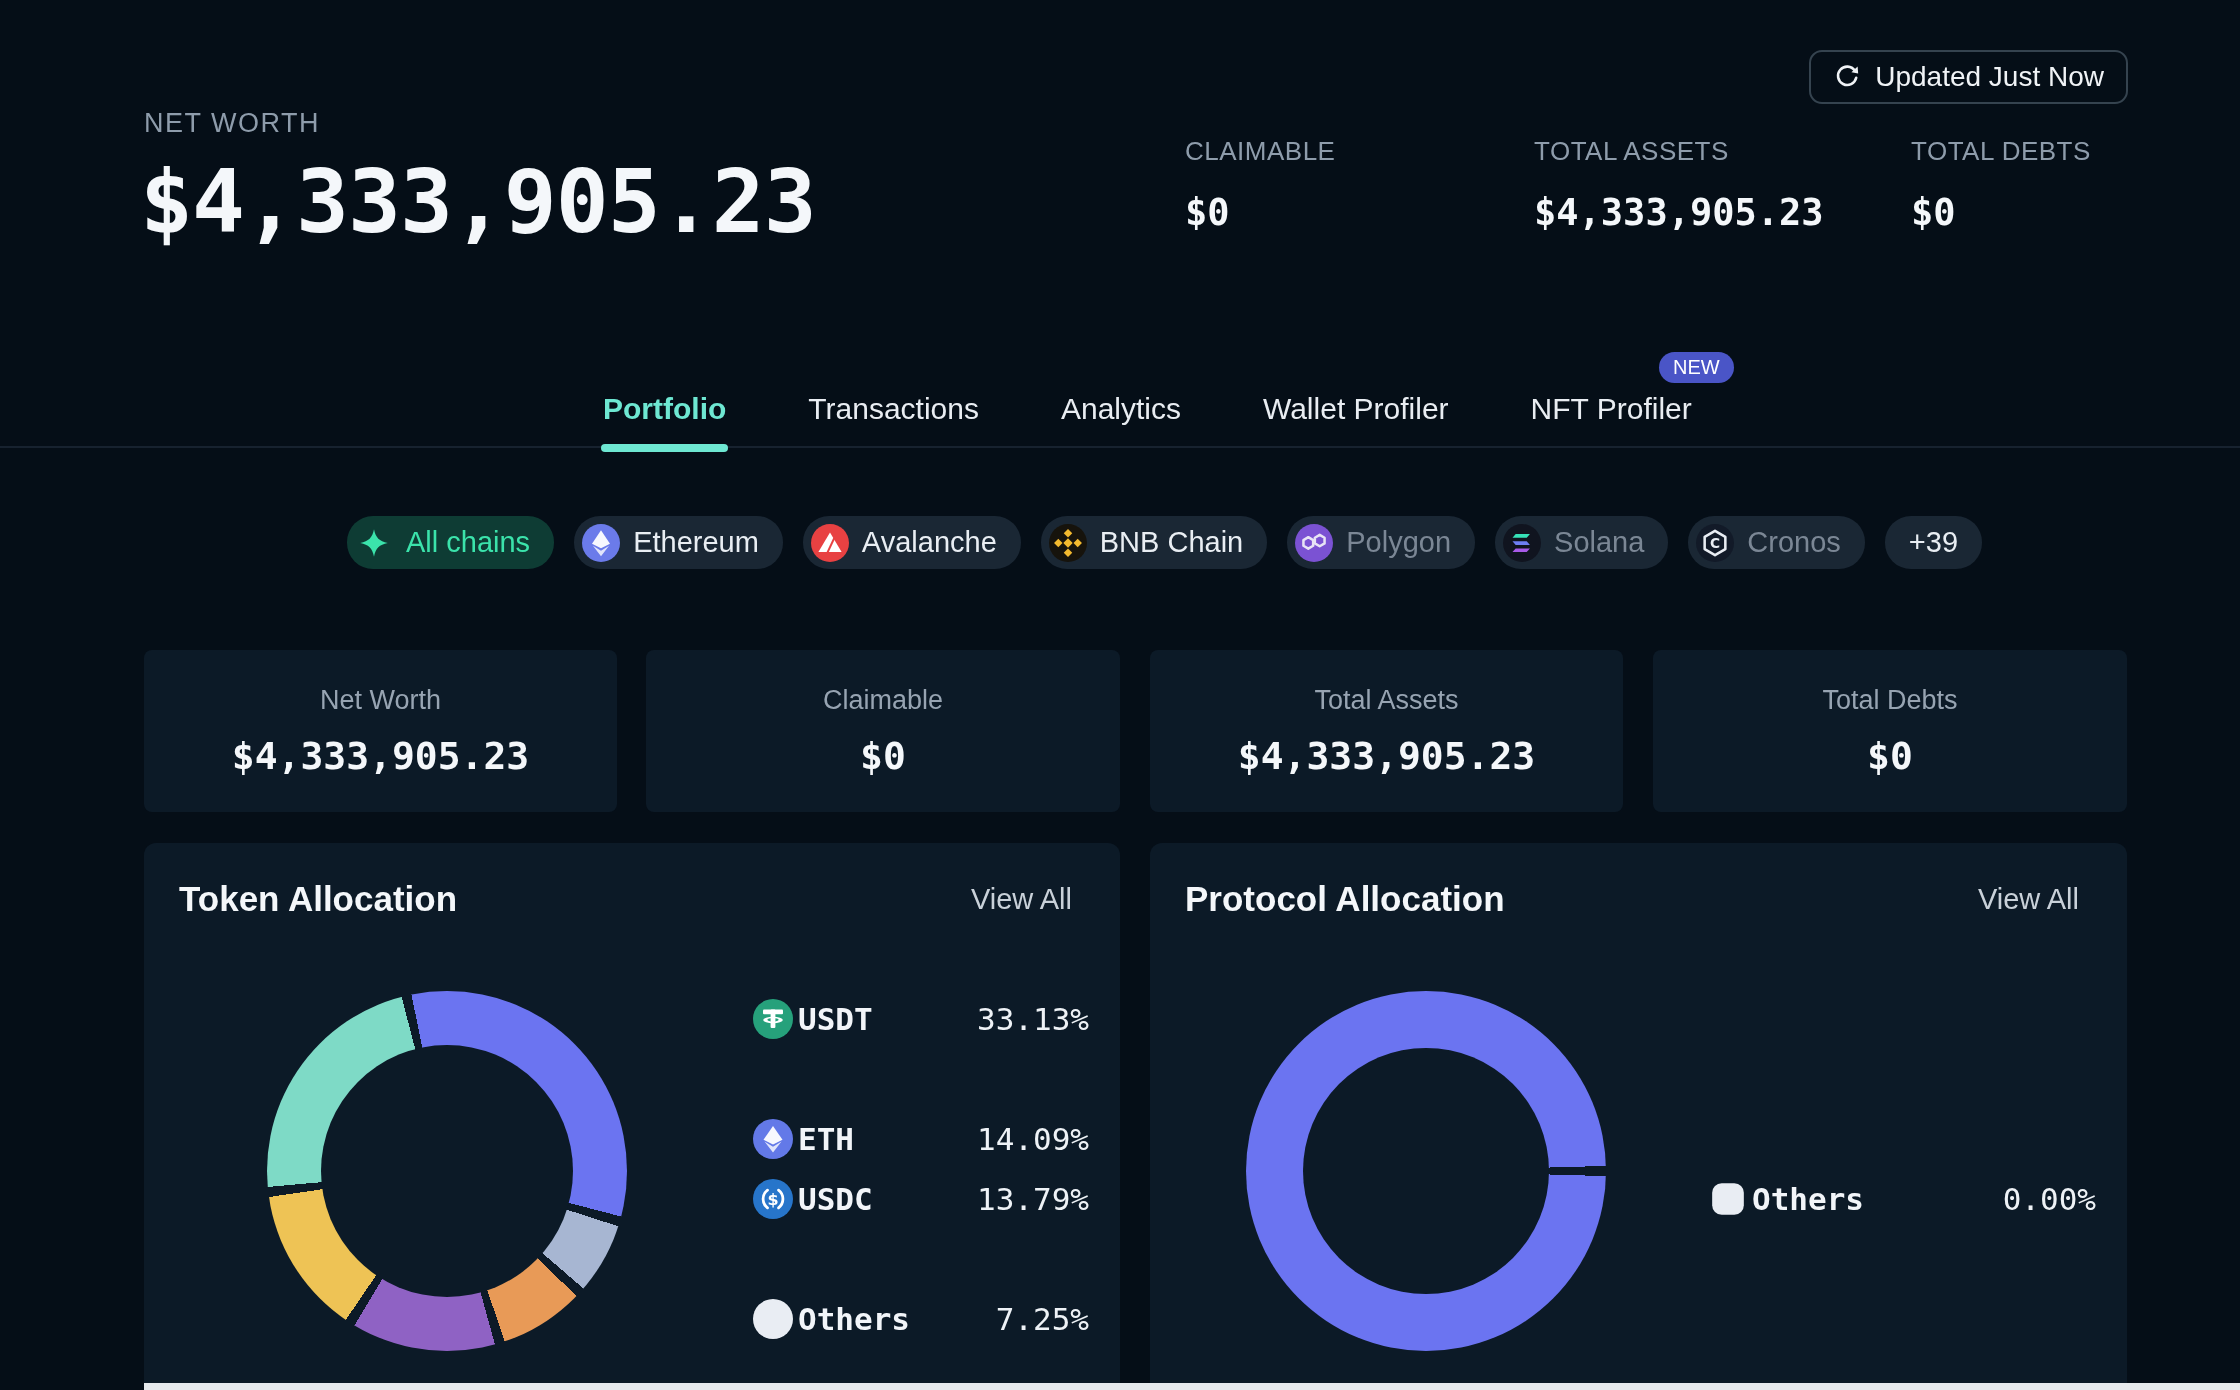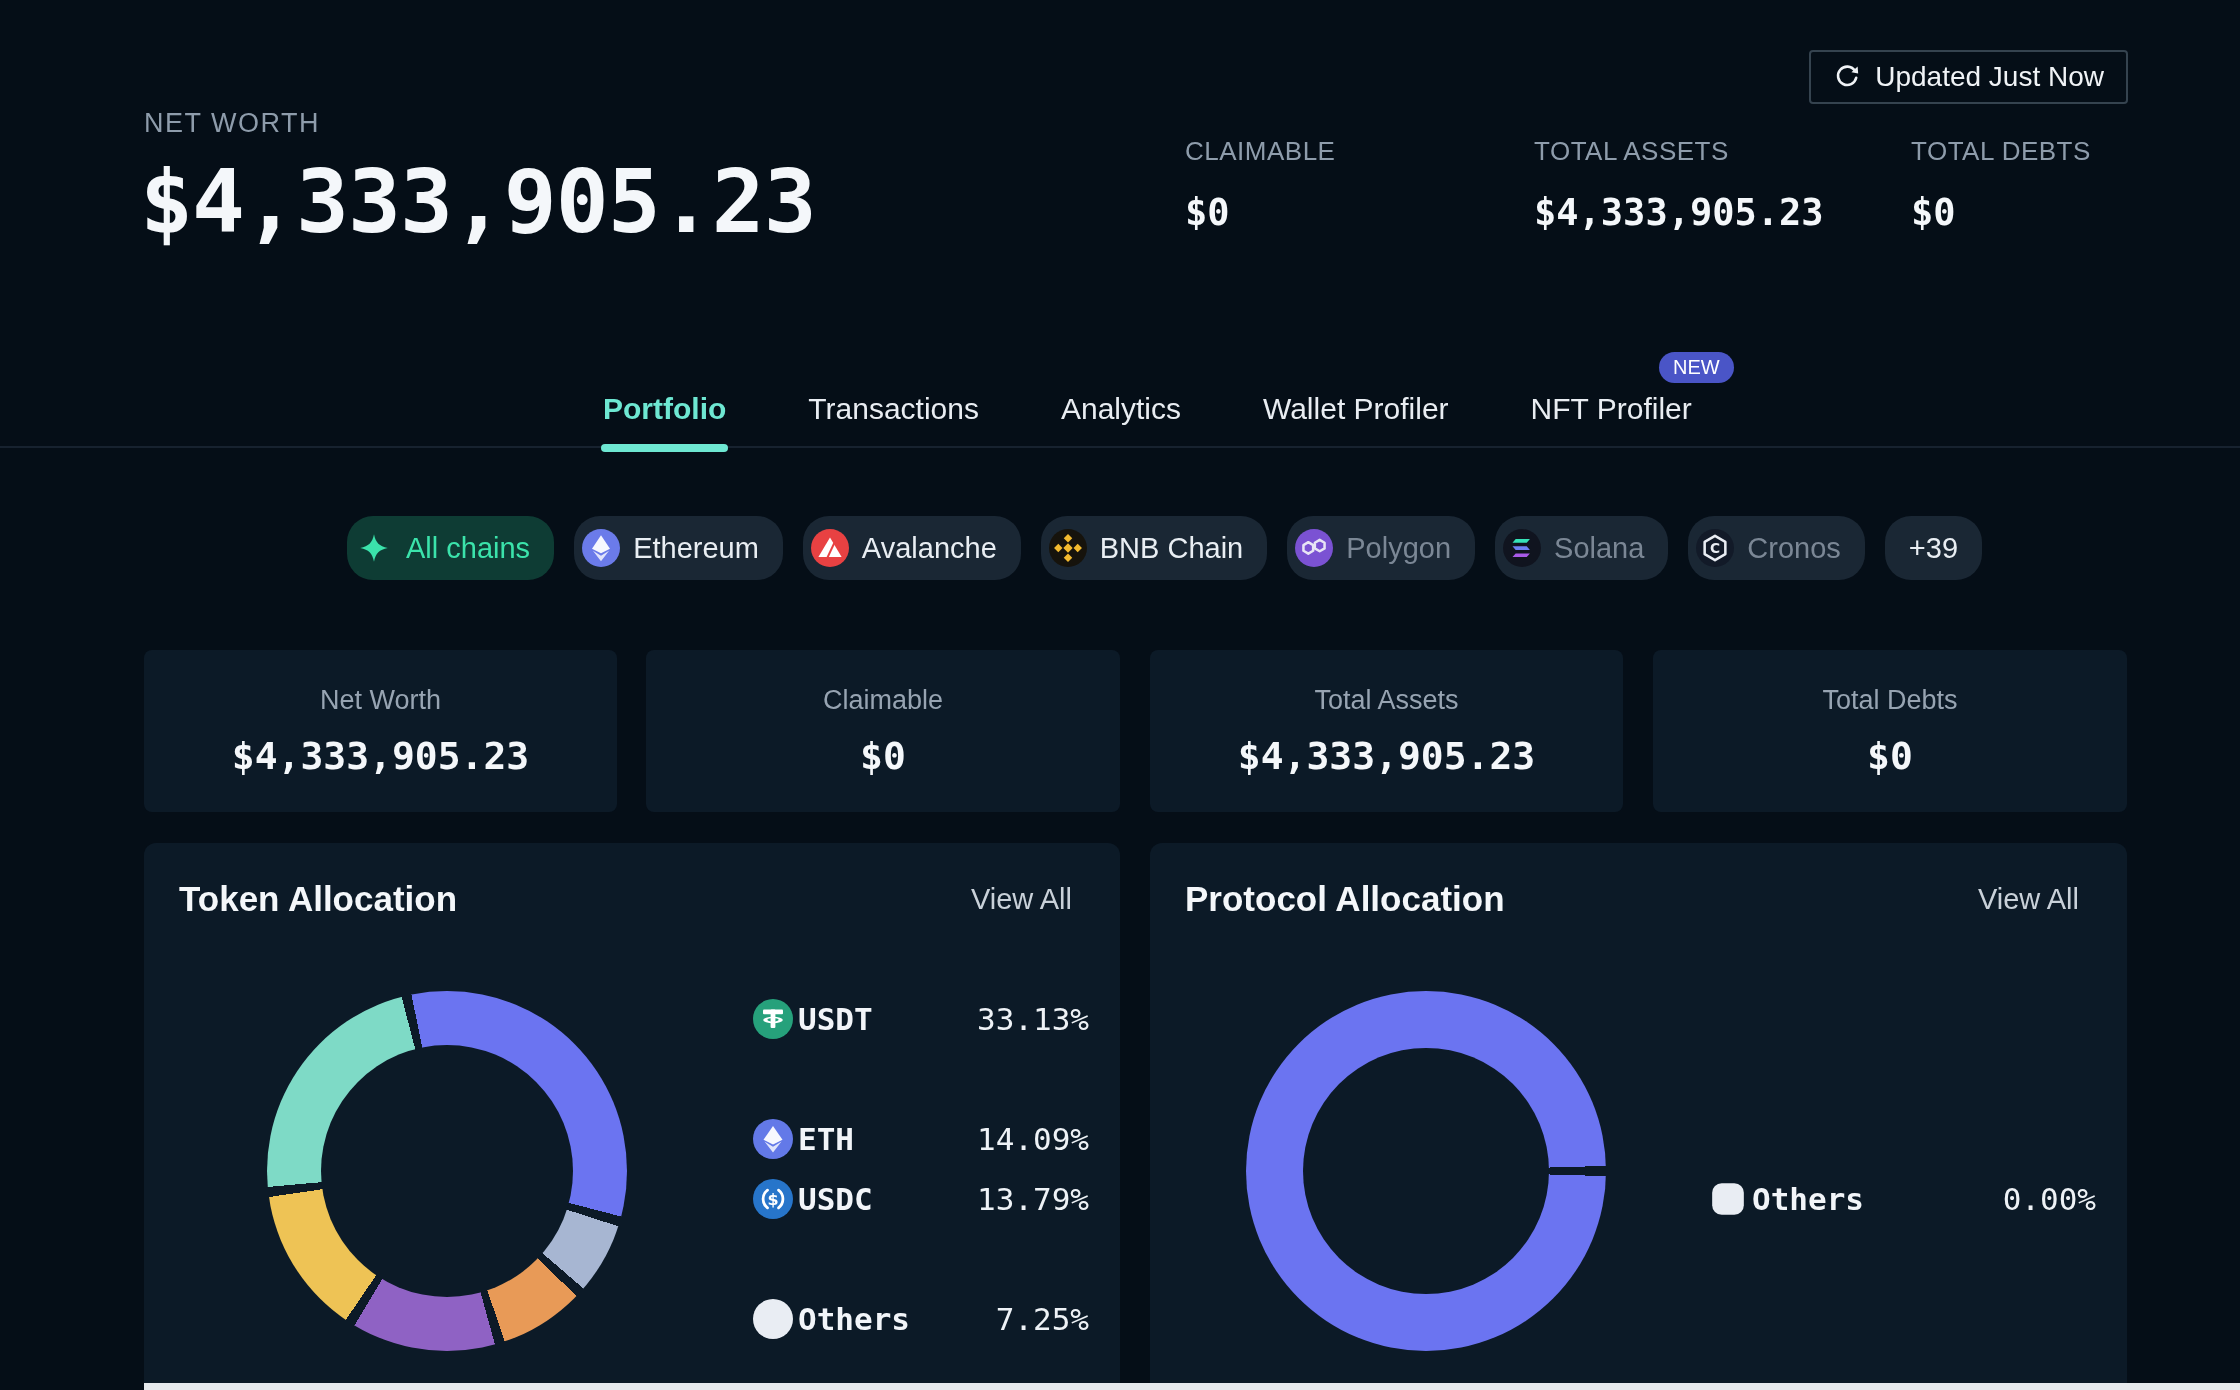--- a/index.html
+++ b/index.html
@@ -23,21 +23,21 @@
     font-family:"Liberation Sans", sans-serif;
     color:var(--text);
   }
   .mono{font-family:"DejaVu Sans Mono", monospace;}
 
   
   .updated-btn{
     position:absolute; top:50px; right:112px; height:54px;
     display:flex; align-items:center; gap:14px;
     padding:0 22px;
-    border:2px solid #35434f; border-radius:4px;
+    border:2px solid #35434f; border-radius:13px;
     font-size:28px; color:#f0f3f6; cursor:pointer; background:transparent;
   }
   .networth-label{
     position:absolute; left:144px; top:108px;
     font-size:27px; color:var(--muted); letter-spacing:1.5px;
   }
   .networth-value{
     position:absolute; left:140px; top:150px;
     font-size:88px; font-weight:bold; color:#f4f7fa; letter-spacing:-1px;
   }
@@ -56,21 +56,21 @@
   .tab-underline{position:absolute; left:-2px; right:-2px; bottom:-2px; height:8px; border-radius:4px; background:var(--teal);}
   .new-badge{
     position:absolute; top:-40px; right:-42px; height:31px;
     display:flex; align-items:center; padding:0 14px;
     background:#4a55c7; color:#fff; font-size:20px; border-radius:16px; font-weight:500;
   }
 
   
   .chips-row{position:absolute; left:347px; top:516px; display:flex; gap:20px;}
   .chip{
-    height:64px; border-radius:26px; background:var(--chip);
+    height:53px; border-radius:26px; background:var(--chip);
     display:flex; align-items:center; gap:13px;
     padding:0 24px 0 8px; font-size:29px; color:#e9eef3; cursor:pointer; font-weight:500;
   }
   .chip .chip-icon{width:38px; height:38px; flex:0 0 auto; display:block;}
   .chip.active{background:#0e3c34; color:var(--green);}
   .chip.dimmed{color:var(--chip-dim-text);}
   .chip.more{padding:0 24px;}
 
   
   .sum-card{

